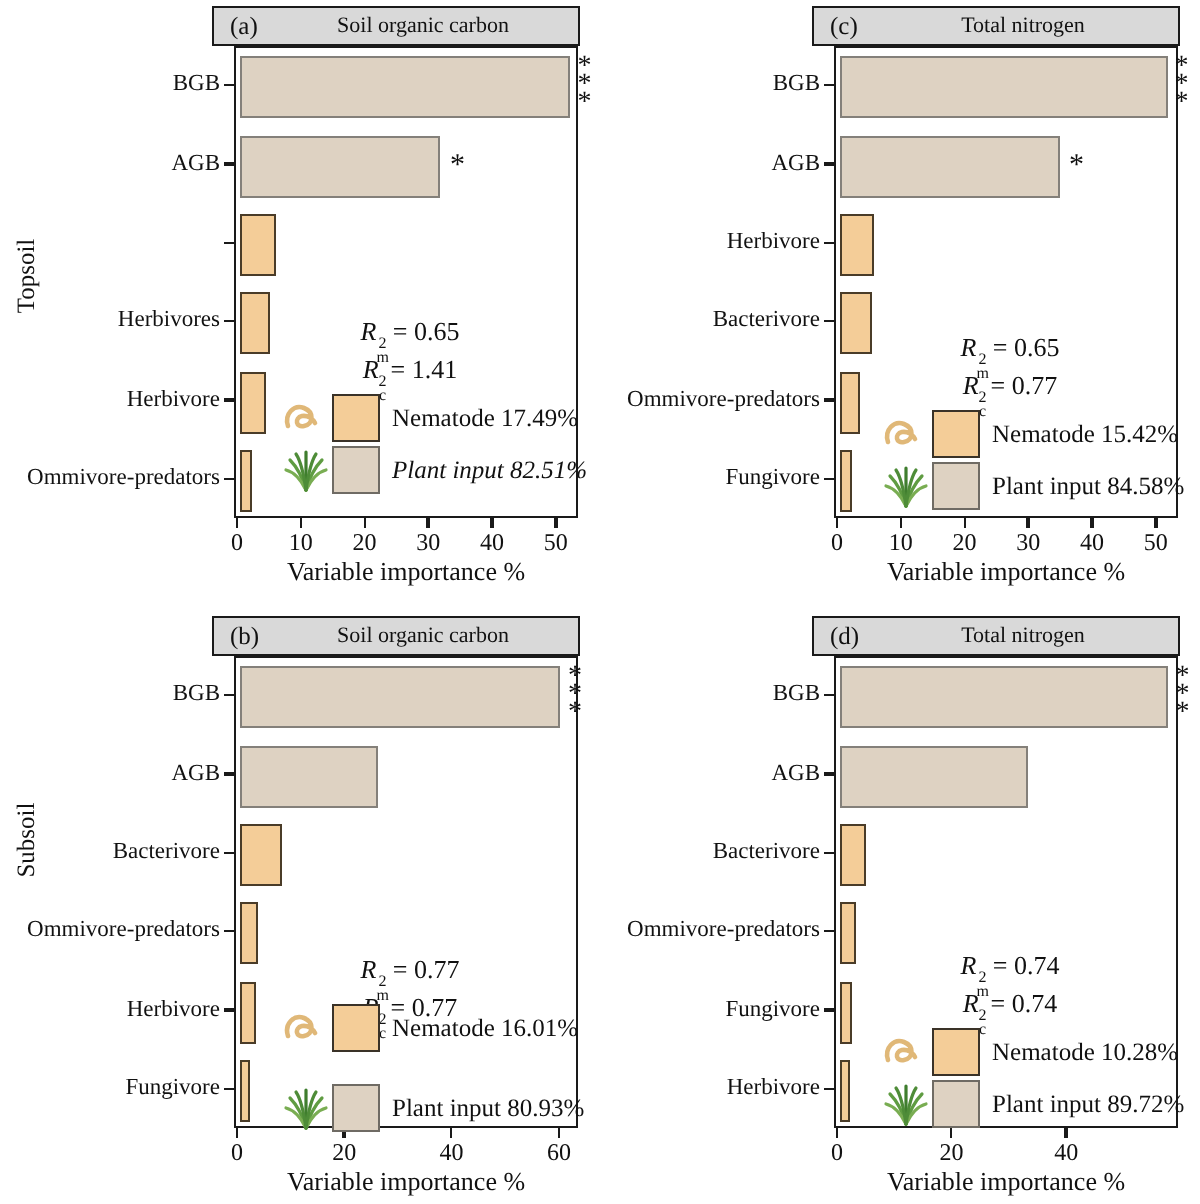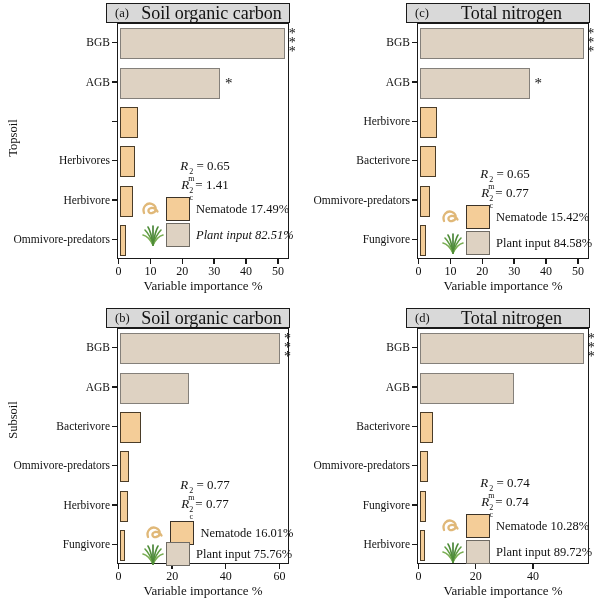--- a/index.html
+++ b/index.html
@@ -3,21 +3,21 @@
 <meta charset="utf-8">
 <style>
   html,body{margin:0;padding:0;background:#fff;}
   #figure{
     position:relative;width:600px;height:602px;background:#ffffff;overflow:hidden;
     font-family:"Liberation Serif","DejaVu Serif",serif;color:#111;
   }
   .abs{position:absolute;}
   .strip{background:#d9d9d9;border:1.5px solid #1a1a1a;box-sizing:border-box;}
   .strip-tag{position:absolute;left:8px;top:1px;font-size:12.5px;line-height:16px;}
-  .strip-title{position:absolute;left:0;right:0;top:1px;text-align:center;font-size:18px;line-height:16px;padding-left:27px;}
+  .strip-title{position:absolute;left:0;right:0;top:1px;text-align:center;font-size:11px;line-height:16px;padding-left:27px;}
   .plot{background:#ffffff;border:1.4px solid #1a1a1a;box-sizing:border-box;overflow:visible;}
   .bar{position:absolute;box-sizing:border-box;}
   .bar.plant{background:#ded2c2;border:1.4px solid #84807a;}
   .bar.nematode{background:#f4cd98;border:1.2px solid #4a3c28;}
   .cat-label{position:absolute;left:0;width:110px;text-align:right;font-size:11.5px;line-height:15px;white-space:nowrap;}
   .ytick{position:absolute;width:5px;height:1.4px;background:#1a1a1a;}
   .xtick{position:absolute;width:1.4px;height:5px;background:#1a1a1a;}
   .xtick-label{position:absolute;width:30px;margin-left:-15px;text-align:center;font-size:12px;line-height:13px;}
   .xlabel{position:absolute;text-align:center;font-size:13px;line-height:15px;}
   .sig-col{position:absolute;display:flex;flex-direction:column;align-items:center;font-size:14px;}
@@ -231,21 +231,21 @@
       <div class="xtick-label abs" style="position: absolute; left: 279.452px; top: 269px; width: 30px; height: 13px;">60</div>
       <div class="xlabel abs" style="position: absolute; left: 117px; top: 282px; width: 172px; height: 15px;">Variable importance %</div>
       <div class="annot" style="position: absolute; left: 130px; top: 174px; width: 150px; height: 19px;"><span class="rr">R</span><span class="supsub">
           <span>2</span>
           <span>m</span>
         </span><span>=</span> <span>0.77</span></div>
       <div class="annot" style="position: absolute; left: 130px; top: 193px; width: 150px; height: 19px;"><span class="rr">R</span><span class="supsub">
           <span>2</span>
           <span>c</span>
         </span><span>=</span> <span>0.77</span></div>
-      <div class="legend-row" style="position: absolute; left: 140px; top: 219px; width: 158px; height: 26px; justify-content: center;">
+      <div class="legend-row" style="position: absolute; left: 140px; top: 200px; width: 158px; height: 26px;">
         <span class="icon-box">
           <svg width="24" height="18" viewBox="0 0 24 18">
             <path d="M3,13 C1,7 6,2 11,4 C16,6 16,12 11,13 C7,14 6,9 10,8 C13,7.5 15.5,9.5 16.5,11.5" fill="none" stroke="#e0b878" stroke-width="2.3" stroke-linecap="round"></path>
           </svg>
         </span>
         <span class="swatch nematode"></span>
         <span class="legend-text"><span>Nematode</span> <span>16.01%</span></span>
       </div>
       <div class="legend-row" style="position: absolute; left: 140px; top: 240px; width: 158px; height: 26px;">
         <span class="icon-box">
@@ -253,21 +253,21 @@
             <path d="M12,22 C12,14 12,8 12,3" fill="none" stroke="#3f7d2e" stroke-width="1.6" stroke-linecap="round"></path>
             <path d="M12,22 C10,15 7,10 4,7" fill="none" stroke="#5f9c42" stroke-width="1.6" stroke-linecap="round"></path>
             <path d="M12,22 C14,15 17,10 20,7" fill="none" stroke="#5f9c42" stroke-width="1.6" stroke-linecap="round"></path>
             <path d="M12,22 C9,16 6,13 2,12" fill="none" stroke="#79ad52" stroke-width="1.6" stroke-linecap="round"></path>
             <path d="M12,22 C15,16 18,13 22,12" fill="none" stroke="#79ad52" stroke-width="1.6" stroke-linecap="round"></path>
             <path d="M12,22 C11,15 9,7 7,4" fill="none" stroke="#4e8c38" stroke-width="1.6" stroke-linecap="round"></path>
             <path d="M12,22 C13,15 15,7 17,4" fill="none" stroke="#4e8c38" stroke-width="1.6" stroke-linecap="round"></path>
           </svg>
         </span>
         <span class="swatch plant"></span>
-        <span class="legend-text"><span>Plant input</span> <span>75.76%</span></span>
+        <span class="legend-text"><span>Plant input</span> <span>80.93%</span></span>
       </div>
     </div>
     <div class="abs" style="position: absolute; left: 300px; top: 301px; width: 300px; height: 301px;">
       <div class="strip abs" style="position: absolute; left: 106px; top: 7px; width: 184px; height: 20px;">
         <div class="strip-tag">(d)</div>
         <div class="strip-title">Total nitrogen</div>
       </div>
       <div class="plot abs" style="position: absolute; left: 117px; top: 27px; width: 172px; height: 236px;">
         <div class="bar plant" title="BGB: 57.5" style="position: absolute; left: 1.5px; top: 4.16667px; width: 164.703px; height: 31px;"></div>
         <div class="sig-col" style="position: absolute; left: 168.203px; top: 4.66667px; width: 10px; height: 30px;">

